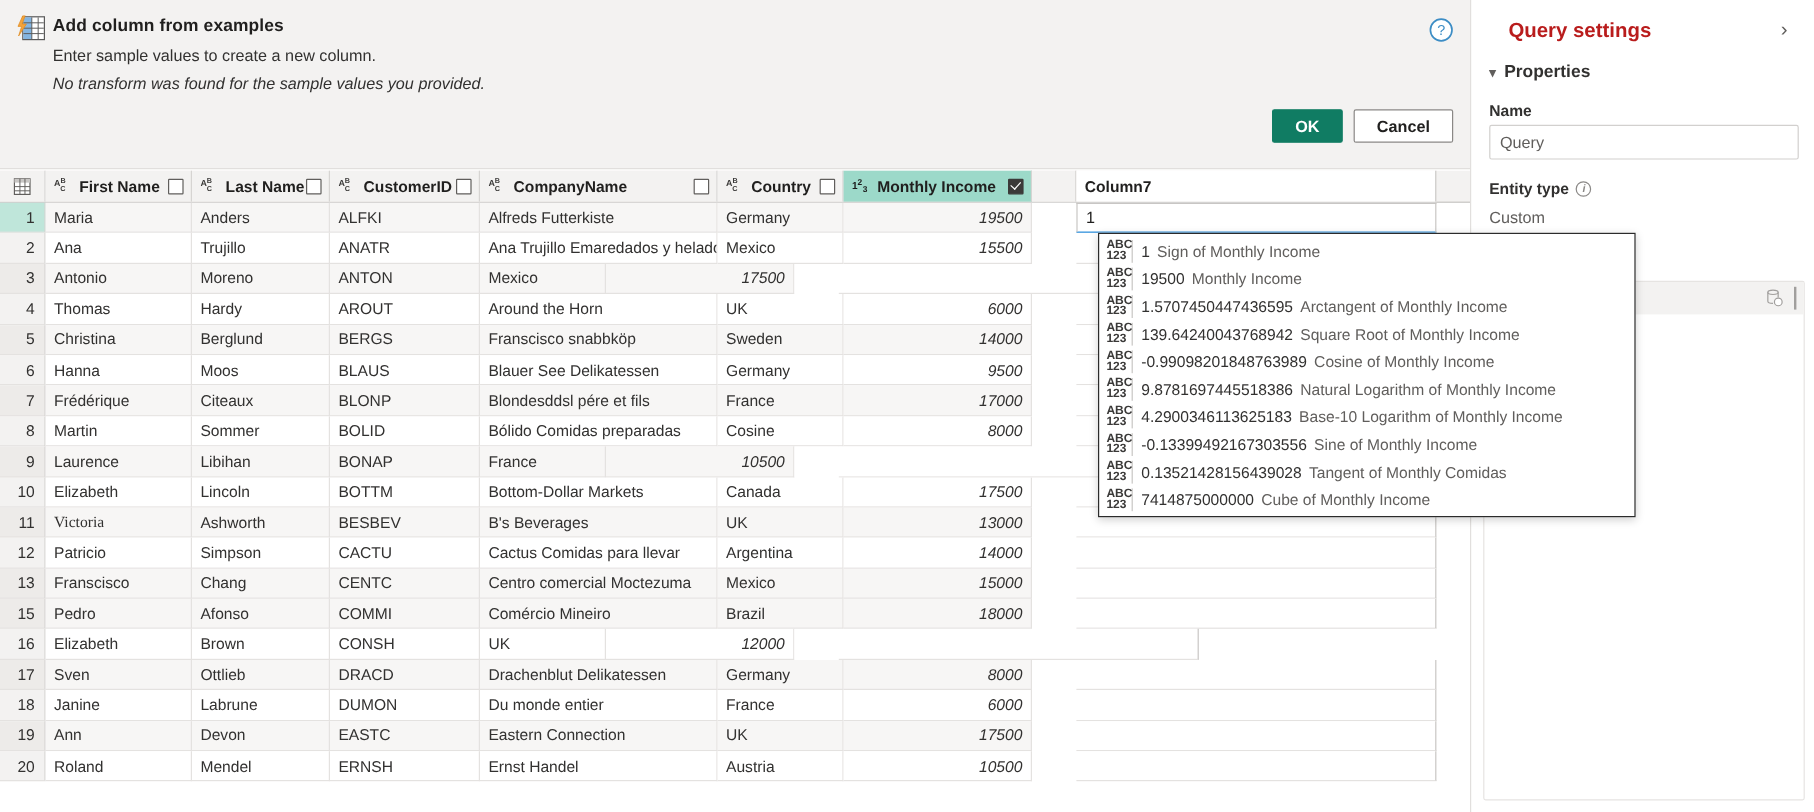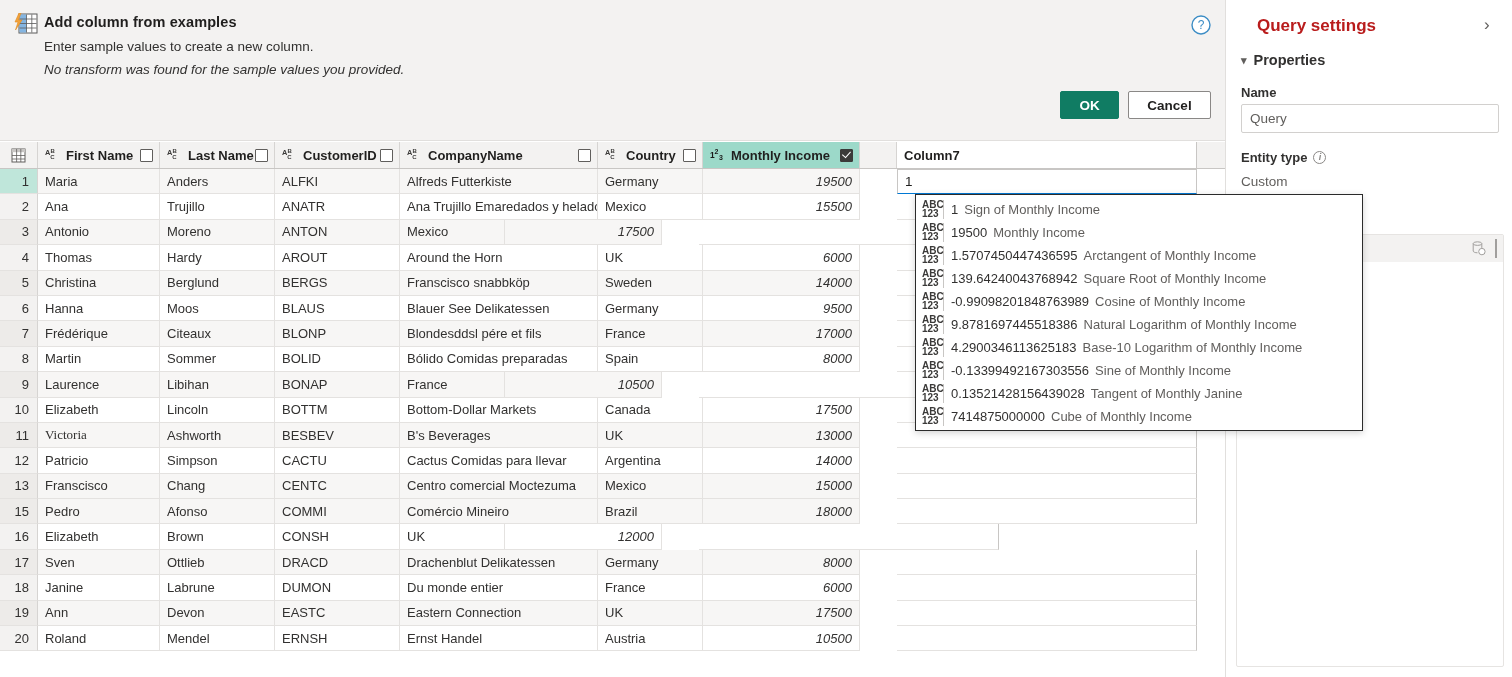--- a/index.html
+++ b/index.html
@@ -439,21 +439,21 @@
             <div class="cell num" style="width: 157px; min-width: 157px;">17000</div>
             <div class="cell spacer" style="width: 37px; min-width: 37px; border-bottom: none; border-right: none;"></div>
             <div class="cell newcol" style="width: 300px; min-width: 300px;"></div>
           </div>
           <div class="row">
             <div class="cell rownum">8</div>
             <div class="cell" style="width: 122px; min-width: 122px;">Martin</div>
             <div class="cell" style="width: 115px; min-width: 115px;">Sommer</div>
             <div class="cell" style="width: 125px; min-width: 125px;">BOLID</div>
             <div class="cell" style="width: 198px; min-width: 198px;">Bólido Comidas preparadas</div>
-            <div class="cell" style="width: 105px; min-width: 105px;">Spain</div>
+            <div class="cell" style="width: 105px; min-width: 105px;">Cosine</div>
             <div class="cell num" style="width: 157px; min-width: 157px;">8000</div>
             <div class="cell spacer" style="width: 37px; min-width: 37px; border-bottom: none; border-right: none;"></div>
             <div class="cell newcol" style="width: 300px; min-width: 300px;"></div>
           </div>
           <div class="row alt">
             <div class="cell rownum">9</div>
             <div class="cell" style="width: 122px; min-width: 122px;">Laurence</div>
             <div class="cell" style="width: 115px; min-width: 115px;">Libihan</div>
             <div class="cell" style="width: 125px; min-width: 125px;">BONAP</div>
             <div class="cell" style="width: 105px; min-width: 105px;">France</div>
@@ -637,21 +637,21 @@
           </span>
           <span class="sg-val">-0.13399492167303556</span>
           <span class="sg-desc">Sine of Monthly Income</span>
         </div>
         <div class="sg-item">
           <span class="sg-ico">
             <span>ABC</span>
             <span>123</span>
           </span>
           <span class="sg-val">0.13521428156439028</span>
-          <span class="sg-desc">Tangent of Monthly Janine</span>
+          <span class="sg-desc">Tangent of Monthly Comidas</span>
         </div>
         <div class="sg-item">
           <span class="sg-ico">
             <span>ABC</span>
             <span>123</span>
           </span>
           <span class="sg-val">7414875000000</span>
           <span class="sg-desc">Cube of Monthly Income</span>
         </div>
       </div>

